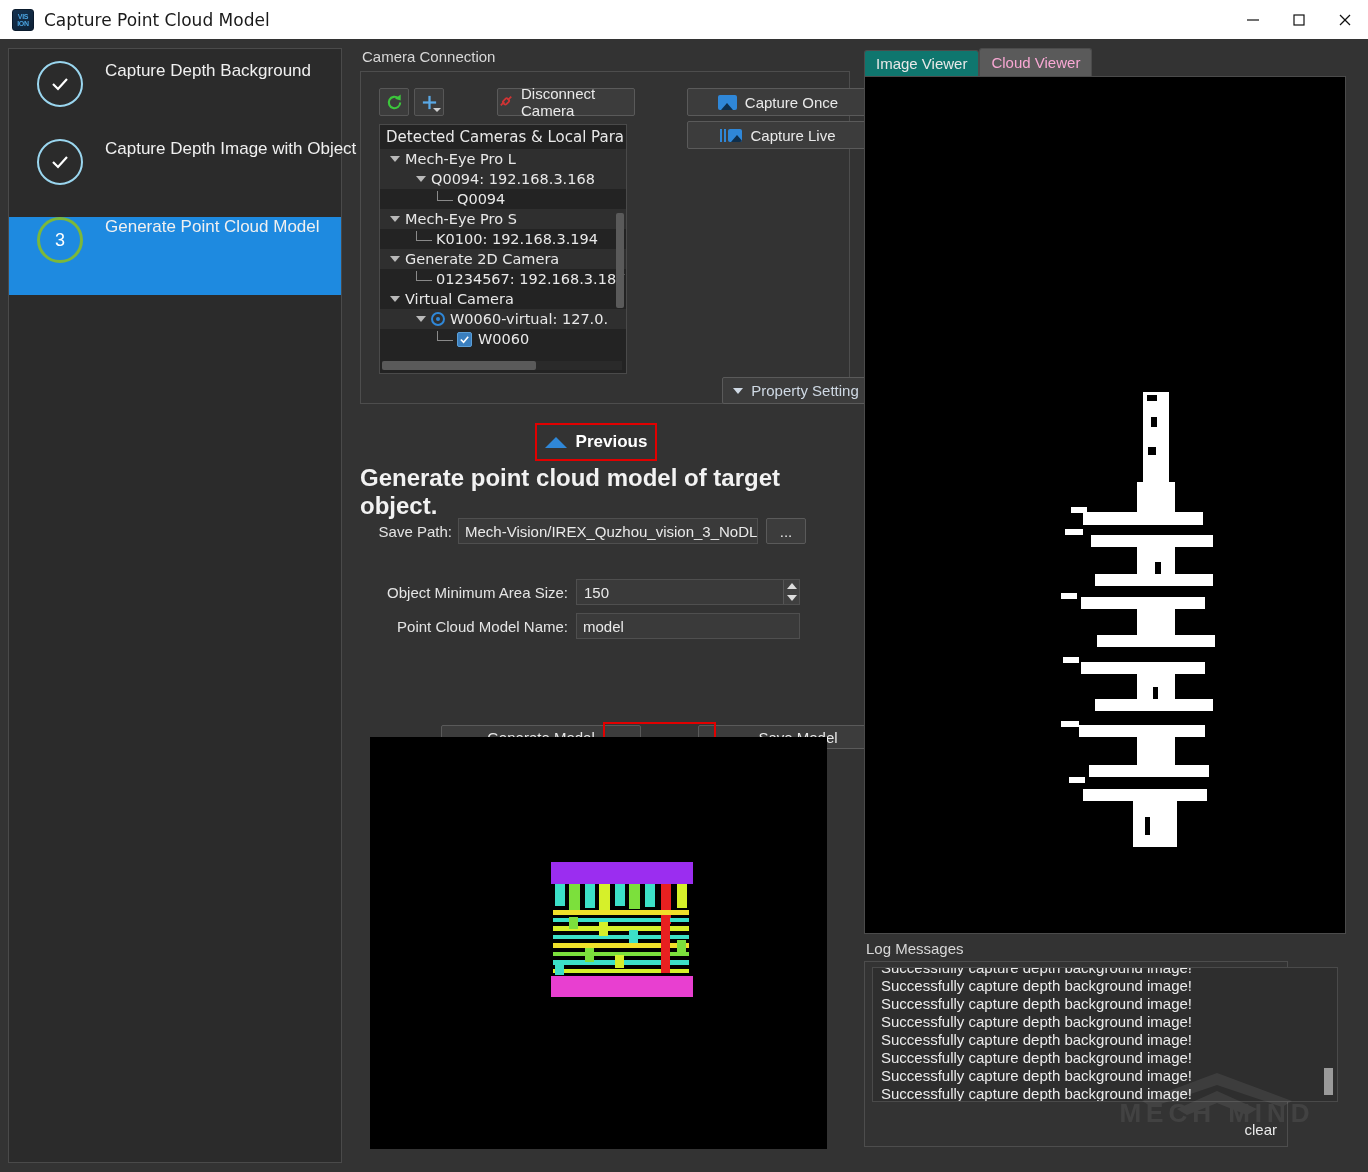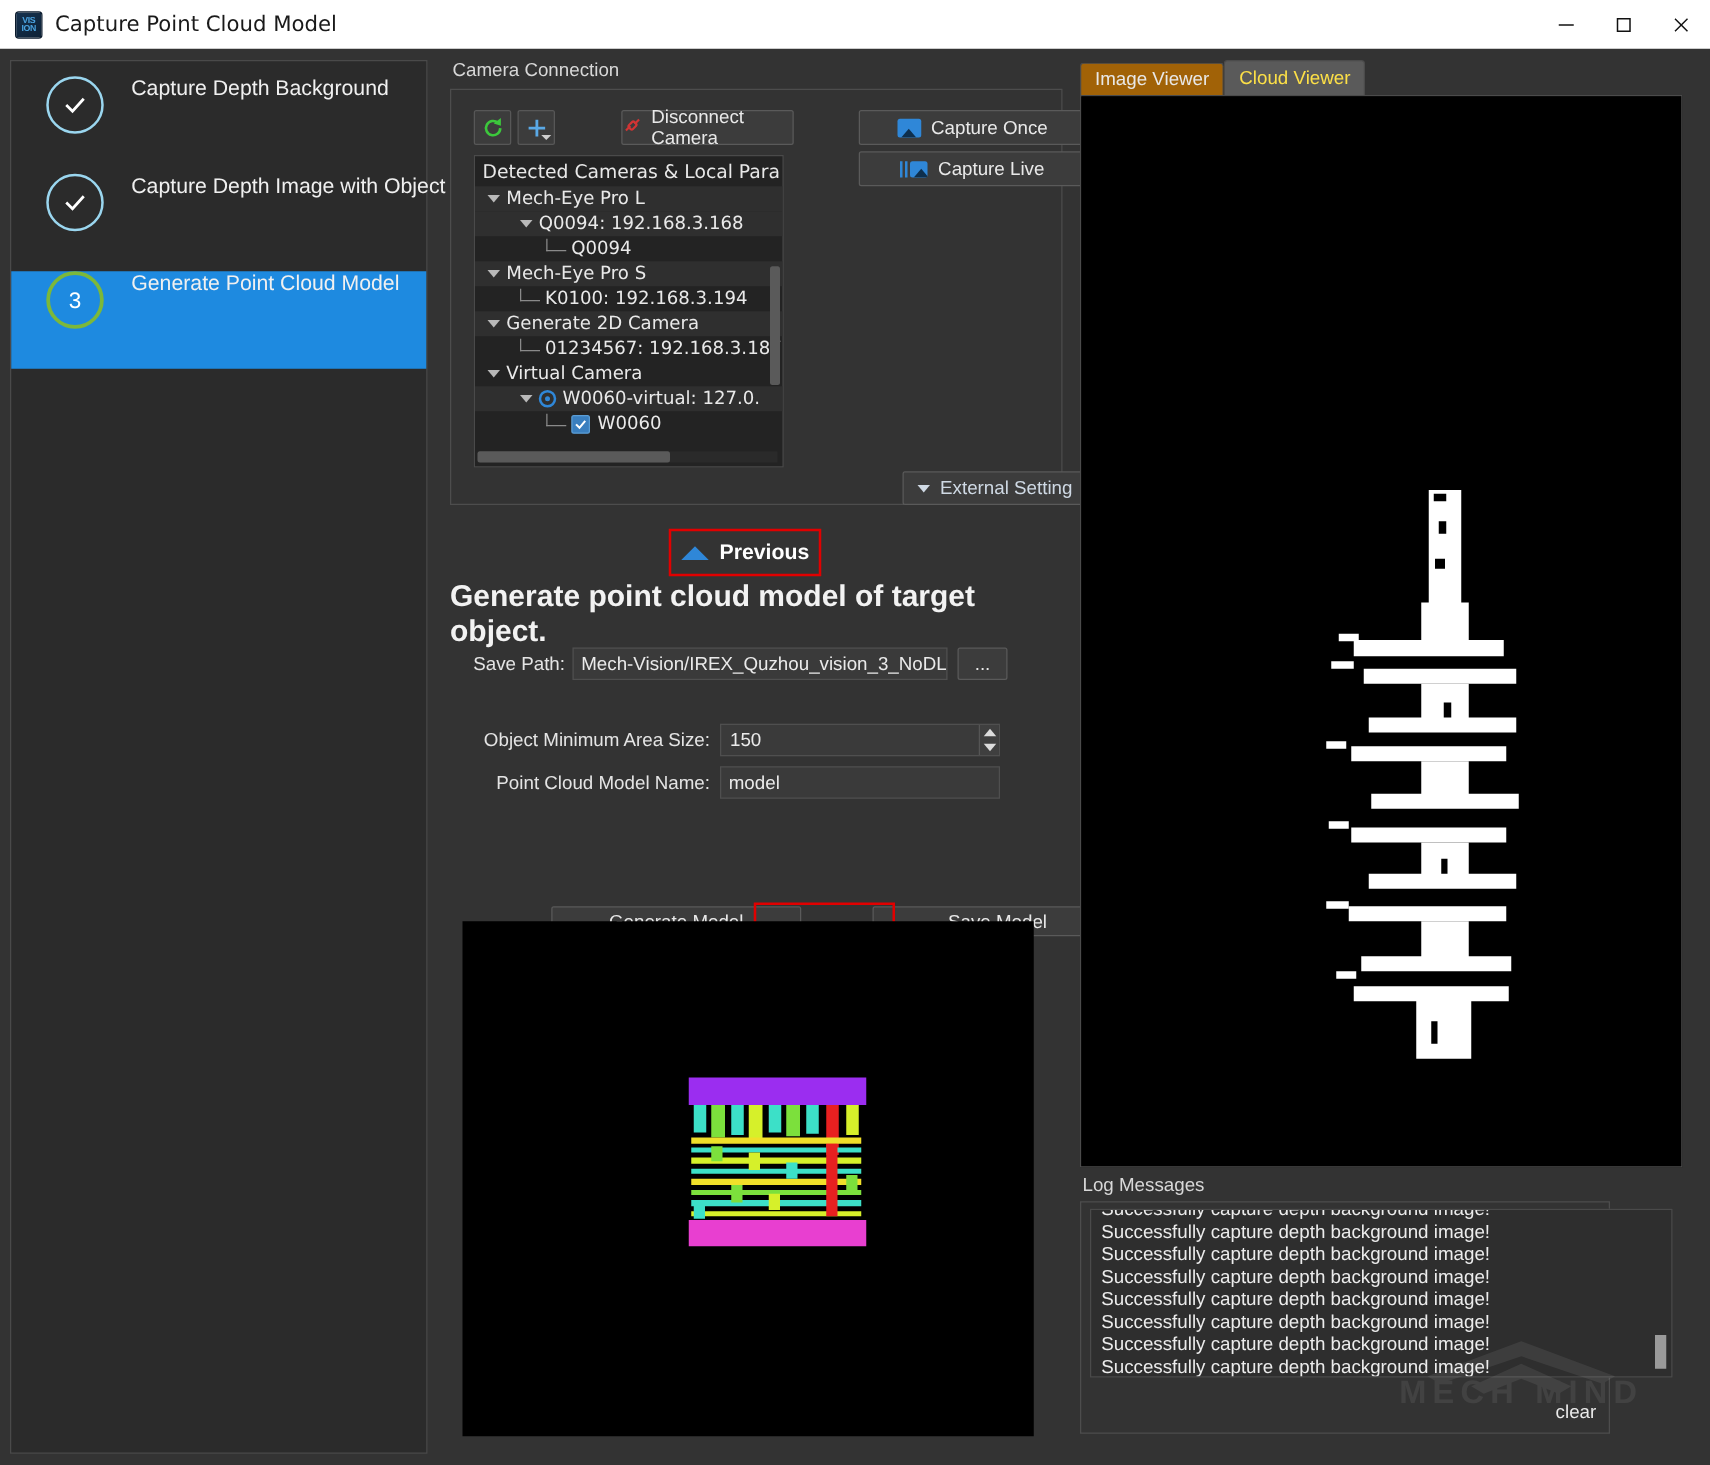--- a/index.html
+++ b/index.html
@@ -198,23 +198,23 @@
   .depth-img{
     position:absolute;left:179px;top:123px;width:146px;height:139px;
   }
 
   
   .right{position:absolute;left:864px;top:48px;width:492px;}
   .tabs{display:flex;align-items:flex-end;height:28px;}
   .tab{
     height:26px;padding:0 11px;display:flex;align-items:center;font-size:15px;
     color:#e8e8e8;box-sizing:border-box;border:1px solid #4b4b4b;border-bottom:none;
-    border-radius:3px 3px 0 0;background:#a16207;
-  }
-  .tab.active{background:#5a5a5a;color:#fde047;height:28px;}
+    border-radius:3px 3px 0 0;background:#0f766e;
+  }
+  .tab.active{background:#5a5a5a;color:#f9a8d4;height:28px;}
   .cloud-view{
     width:482px;height:858px;background:#000000;border:1px solid #4b4b4b;
     box-sizing:border-box;position:relative;overflow:hidden;
   }
   .log-label{font-size:15px;color:#d8d8d8;margin:6px 0 4px 2px;}
   .log-group{
     width:424px;height:186px;border:1px solid #4d4d4d;box-sizing:border-box;
     position:relative;
   }
   .log-box{
@@ -391,21 +391,21 @@
             <span class="bar"></span>
               <span class="bar"></span>
             <span class="ico-image" style="width:14px;height:13px;"></span>
           </span>
           <span>Capture Live</span>
         </div>
       </div>
 
       <div class="btn btn-prop">
         <span class="caret-down"></span>
-        <span>External Setting</span>
+        <span>Property Setting</span>
       </div>
     </div>
 
     <div class="prev-wrap">
       <span class="chev-up"></span>
       <span class="prev-txt">Previous</span>
     </div>
 
     <div class="headline">Generate point cloud model of target object.</div>
 

